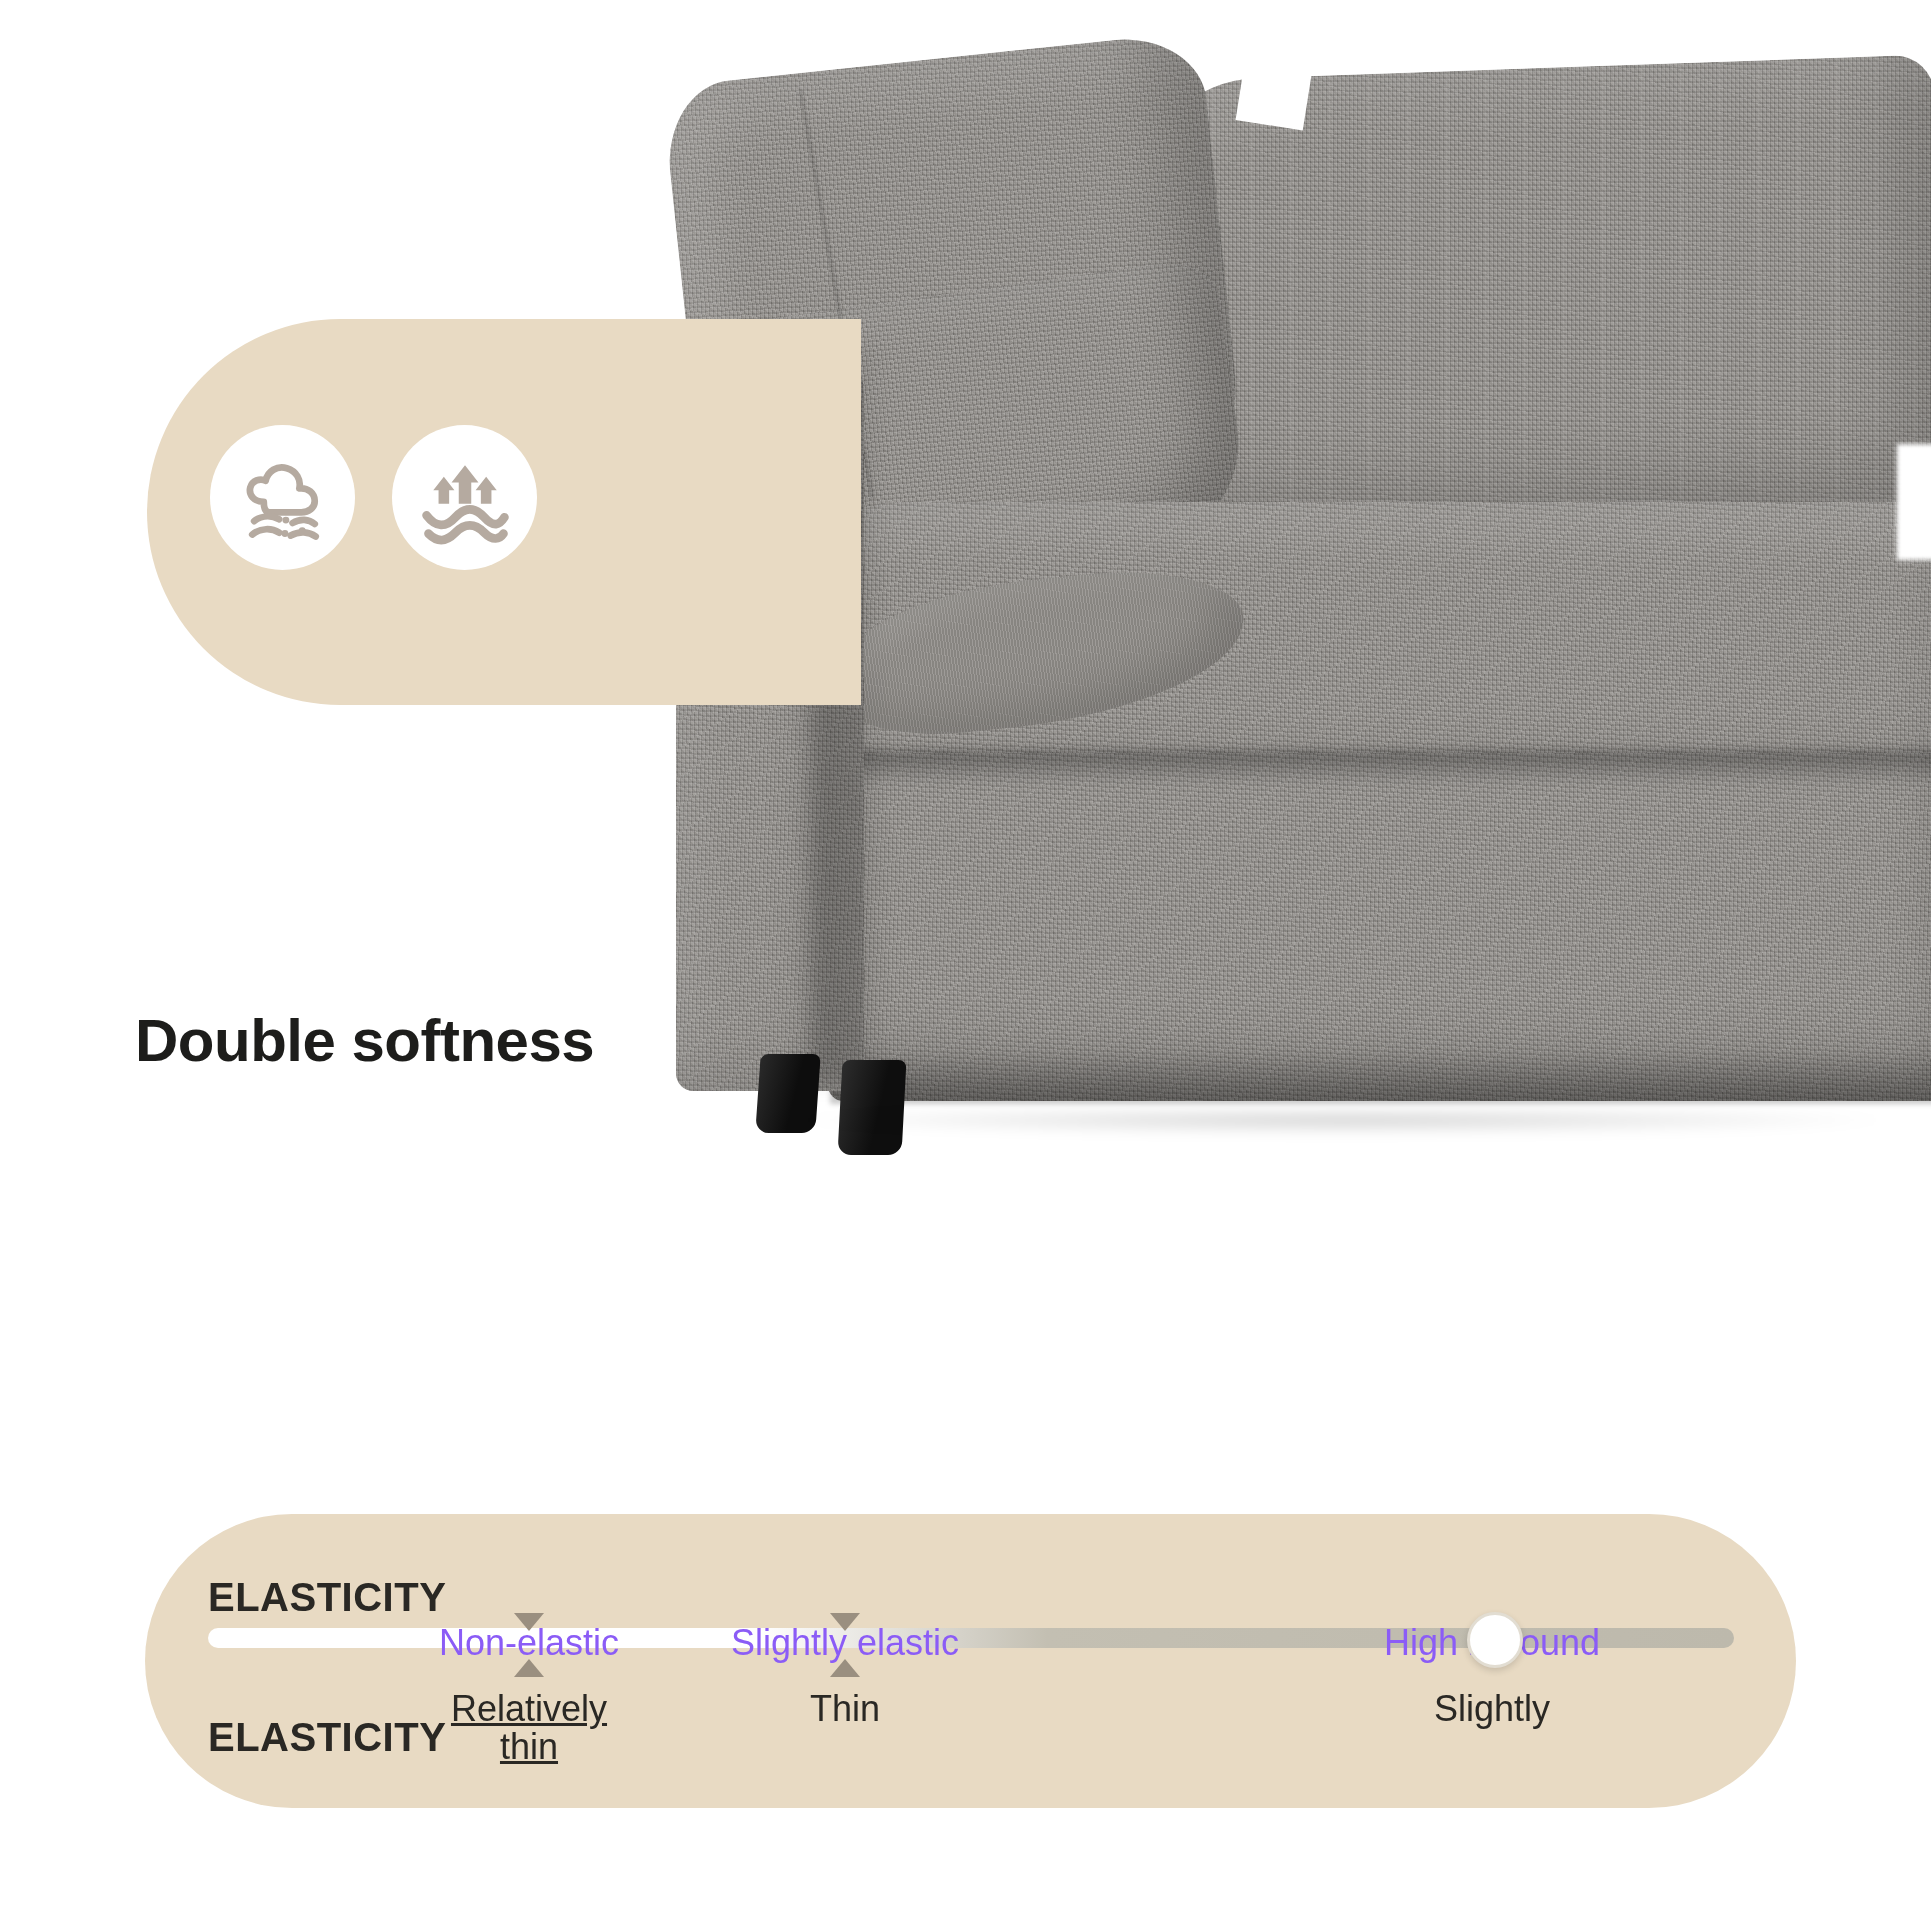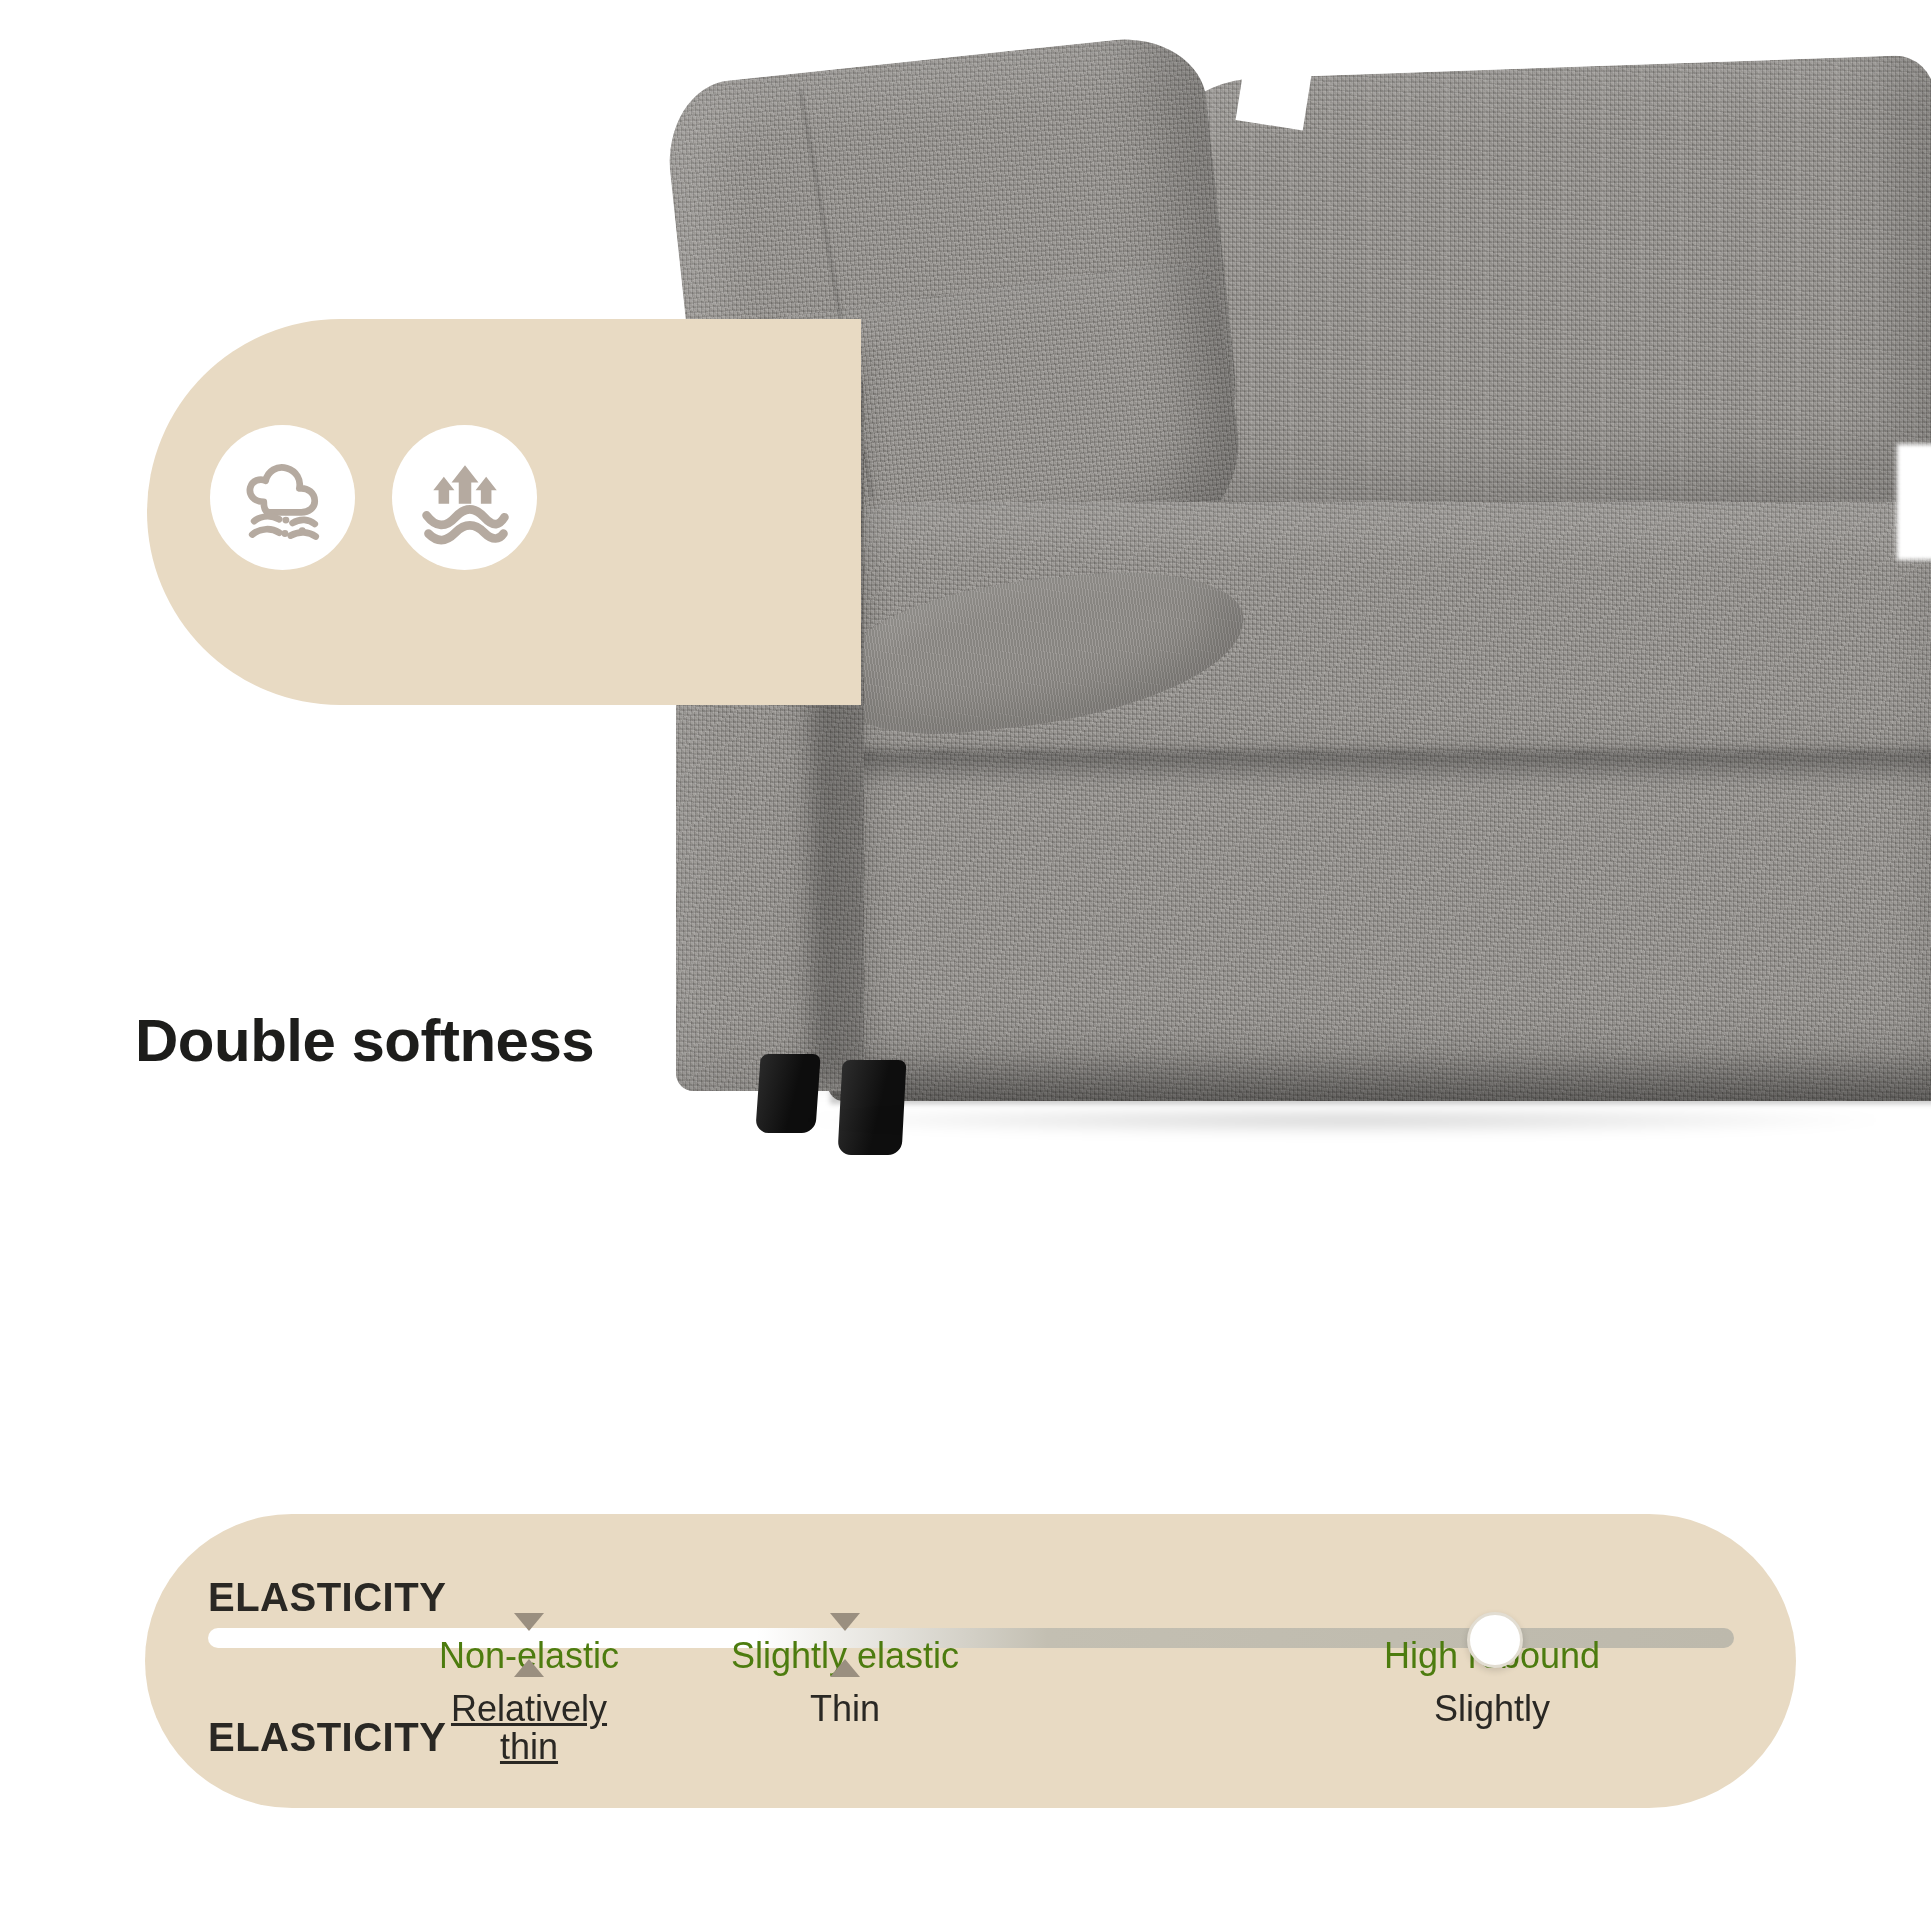--- a/index.html
+++ b/index.html
@@ -153,22 +153,22 @@
   }
   .knob{
     position:absolute;width:50px;height:50px;border-radius:50%;
     background:#ffffff;border:3.9px solid #e2ddd2;
     box-shadow:0 2.9px 7.7px rgba(0,0,0,.14);
     top:1612px;
   }
 
   .tick{position:absolute;transform:translateX(-50%);text-align:center;}
   .tick .top-text{
-    position:absolute;bottom:0;left:50%;transform:translateX(-50%);
-    white-space:nowrap;font-size:36px;color:#4d7c0f;line-height:1.06;
+    position:absolute;bottom:13px;left:50%;transform:translateX(-50%);
+    white-space:nowrap;font-size:36px;color:#8b5cf6;line-height:1.06;
   }
   .tick .bot-text{
     position:absolute;top:0;left:50%;transform:translateX(-50%);
     white-space:nowrap;font-size:36px;color:#2a2824;line-height:1.06;
   }
   .tri{
     position:absolute;left:50%;transform:translateX(-50%);
     width:0;height:0;border-left:15.4px solid transparent;border-right:15.4px solid transparent;
   }
   .tri.down{border-top:18.3px solid #9a8f80;}

